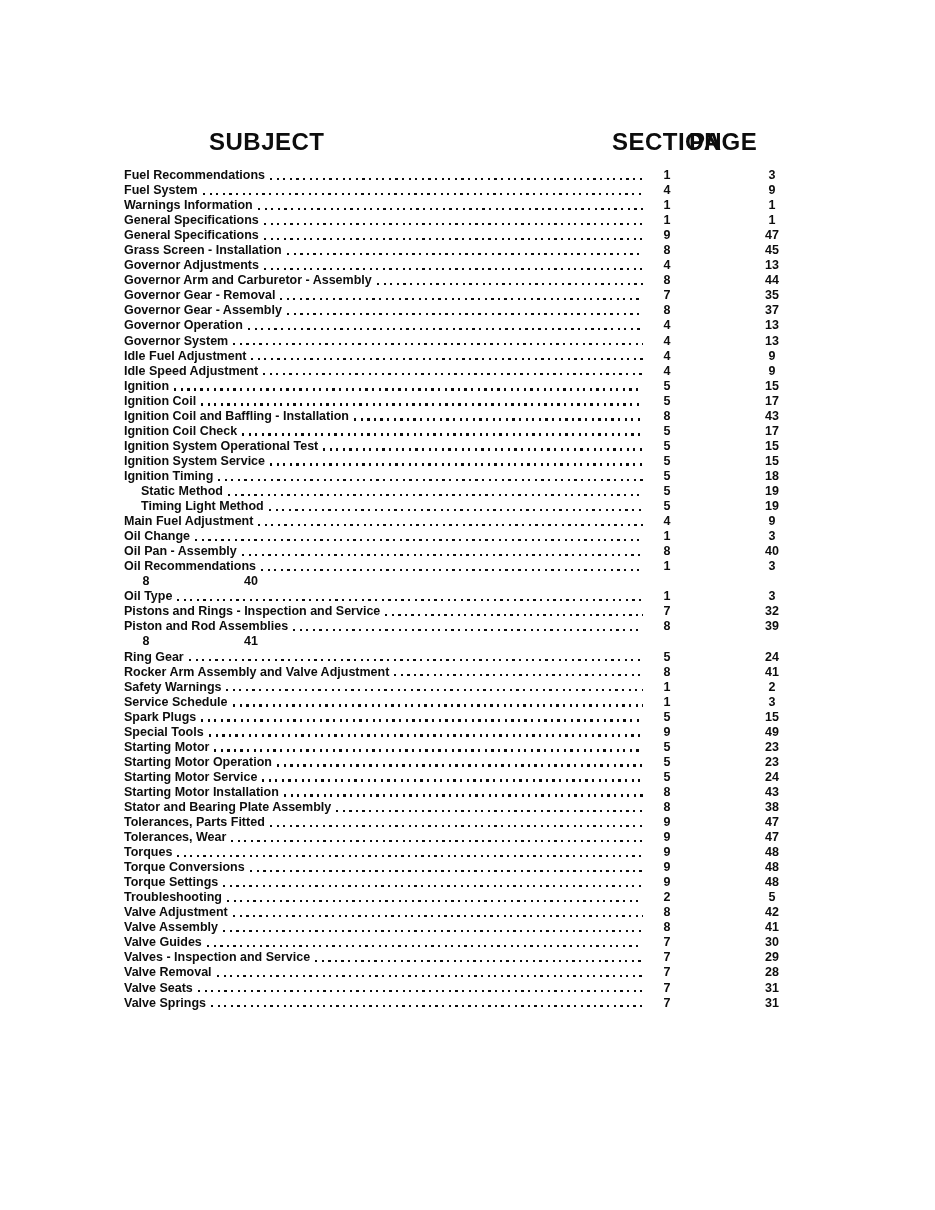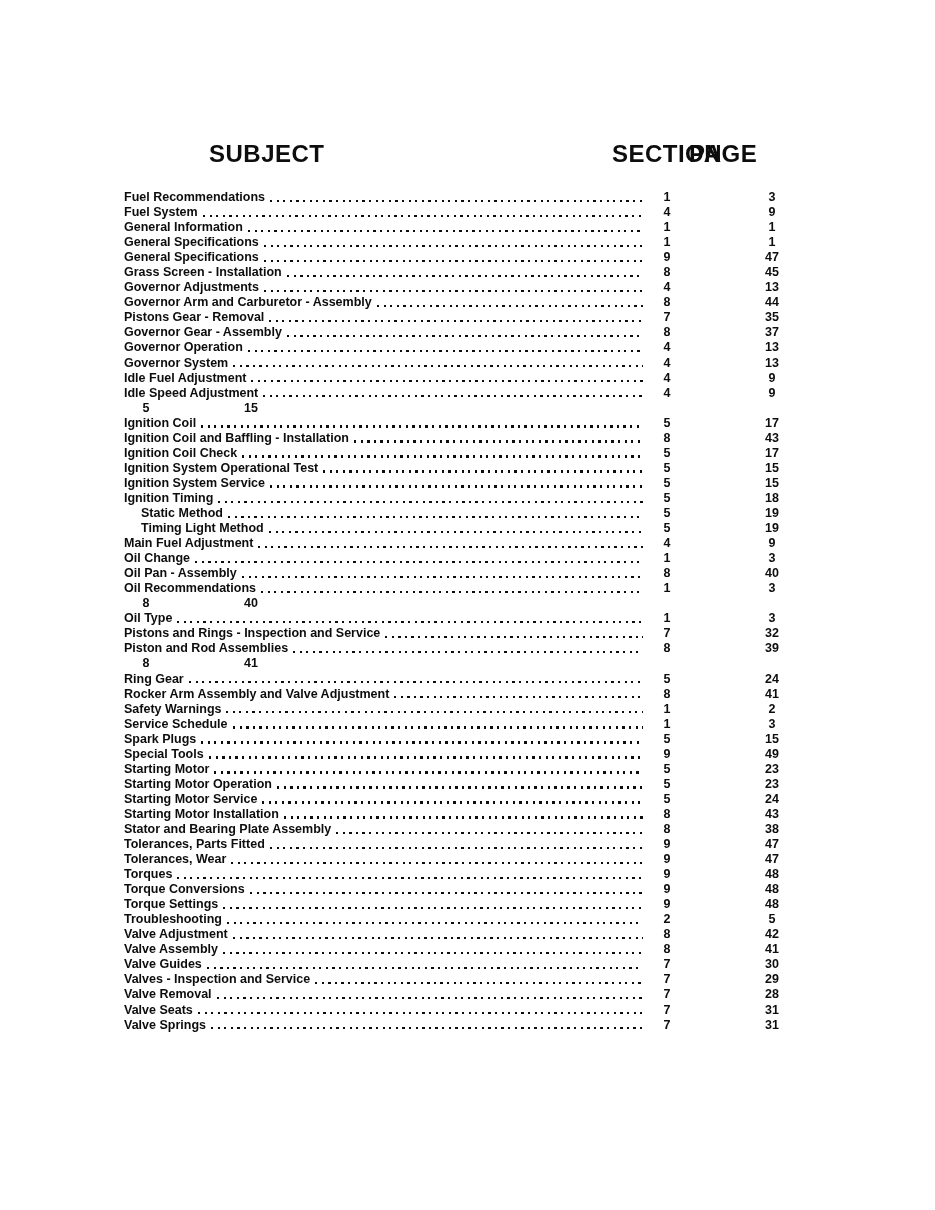--- a/index.html
+++ b/index.html
@@ -17,21 +17,21 @@
   }
   .page {
     position: absolute;
     top: 0; left: 0;
     width: 935px;
     height: 1210px;
     background: #ffffff;
   }
   .toc-header {
     position: absolute;
-    top: 140px;
+    top: 128px;
     left: 124px;
     width: 731px;
     display: flex;
     align-items: baseline;
     font-weight: 700;
     font-size: 24px;
     letter-spacing: 0.5px;
     white-space: nowrap;
   }
   .hdr-subject-area {
@@ -47,21 +47,21 @@
     justify-content: center;
   }
   .hdr-page-area {
     width: 166px;
     flex: none;
     display: flex;
     justify-content: flex-start;
   }
   .toc-list {
     position: absolute;
-    top: 190px;
+    top: 168px;
     left: 124px;
     width: 731px;
   }
   .toc-row {
     display: flex;
     align-items: flex-end;
     height: 15.05px;
     font-weight: 700;
     font-size: 12.5px;
     line-height: 15.05px;
@@ -132,21 +132,21 @@
     <div class="subject-area">
       <span class="toc-subject">Fuel System</span>
       <span class="dot-leader"></span>
     </div>
     <span class="section-col">4</span>
     <span class="page-col">9</span>
   </div>
 
   <div class="toc-row">
     <div class="subject-area">
-      <span class="toc-subject">General Information</span>
+      <span class="toc-subject">Warnings Information</span>
       <span class="dot-leader"></span>
     </div>
     <span class="section-col">1</span>
     <span class="page-col">1</span>
   </div>
 
   <div class="toc-row">
     <div class="subject-area">
       <span class="toc-subject">General Specifications</span>
       <span class="dot-leader"></span>
@@ -186,21 +186,21 @@
     <div class="subject-area">
       <span class="toc-subject">Governor Arm and Carburetor - Assembly</span>
       <span class="dot-leader"></span>
     </div>
     <span class="section-col">8</span>
     <span class="page-col">44</span>
   </div>
 
   <div class="toc-row">
     <div class="subject-area">
-      <span class="toc-subject">Pistons Gear - Removal</span>
+      <span class="toc-subject">Governor Gear - Removal</span>
       <span class="dot-leader"></span>
     </div>
     <span class="section-col">7</span>
     <span class="page-col">35</span>
   </div>
 
   <div class="toc-row">
     <div class="subject-area">
       <span class="toc-subject">Governor Gear - Assembly</span>
       <span class="dot-leader"></span>
@@ -239,20 +239,24 @@
   <div class="toc-row">
     <div class="subject-area">
       <span class="toc-subject">Idle Speed Adjustment</span>
       <span class="dot-leader"></span>
     </div>
     <span class="section-col">4</span>
     <span class="page-col">9</span>
   </div>
 
   <div class="toc-row">
+    <div class="subject-area">
+      <span class="toc-subject">Ignition</span>
+      <span class="dot-leader"></span>
+    </div>
     <span class="section-col">5</span>
     <span class="page-col">15</span>
   </div>
 
   <div class="toc-row">
     <div class="subject-area">
       <span class="toc-subject">Ignition Coil</span>
       <span class="dot-leader"></span>
     </div>
     <span class="section-col">5</span>

